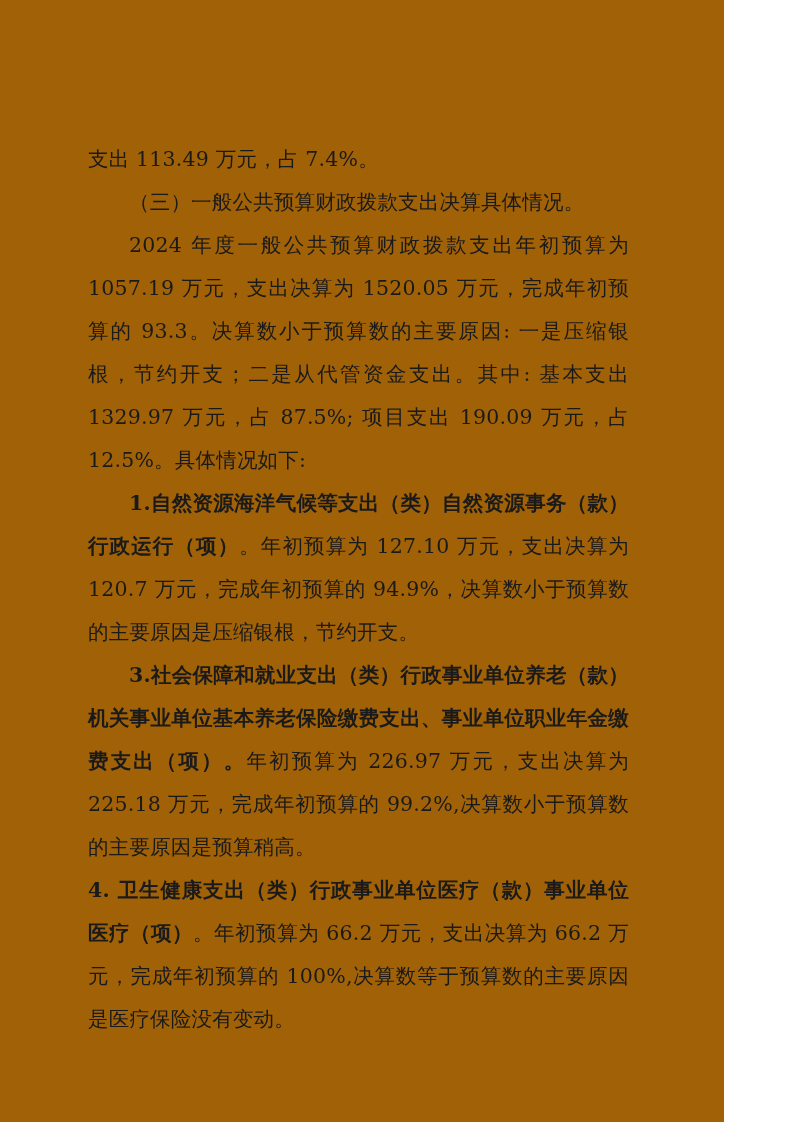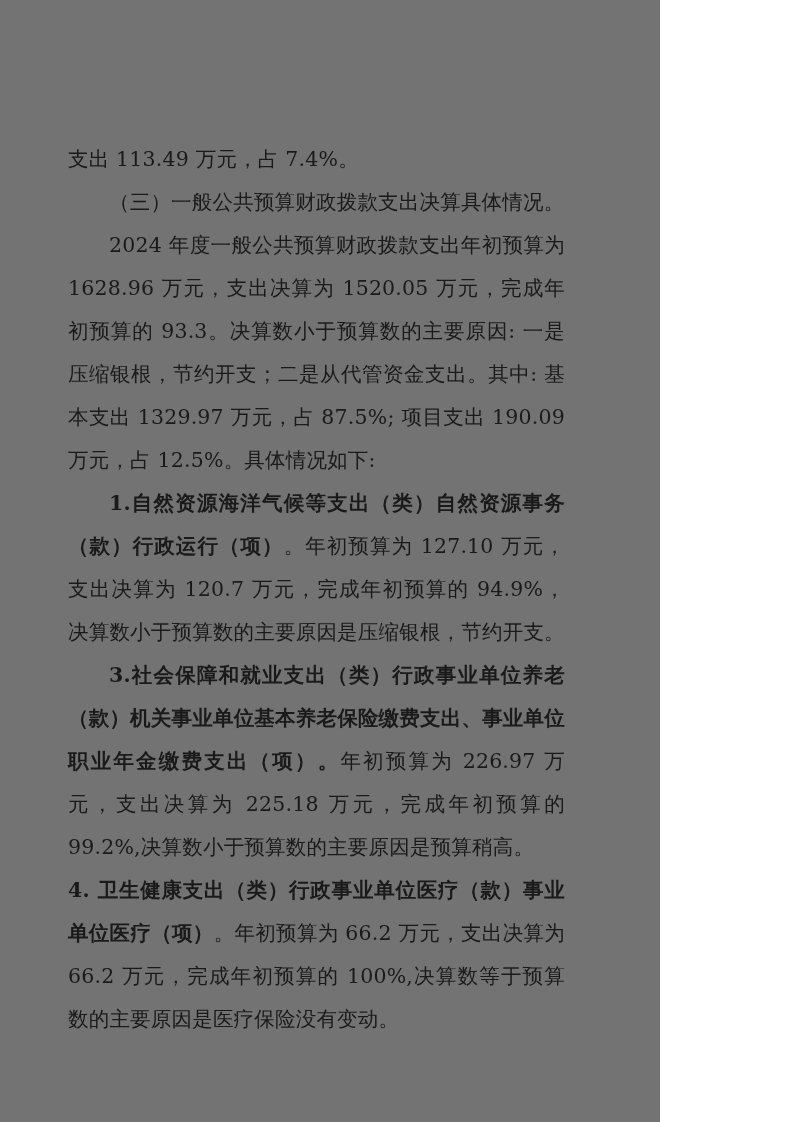--- a/index.html
+++ b/index.html
@@ -9,25 +9,25 @@
   }
   body {
     width: 793px;
     height: 1122px;
     font-family: "DejaVu Serif", "Liberation Serif", serif;
     color: #1a1a1a;
     overflow: hidden;
   }
   .page {
     position: relative;
-    width: 660px;
+    width: 724px;
     height: 1122px;
     box-sizing: border-box;
-    padding: 138px 95px 40px 68px;
-    background: #737373;
+    padding: 138px 95px 40px 88px;
+    background: #a16207;
   }
   .doc-body {
     font-size: 20.5px;
     line-height: 43px;
     text-align: justify;
     text-justify: inter-ideograph;
     letter-spacing: 0.2px;
   }
   p {
     margin: 0;
@@ -46,21 +46,21 @@
 </head>
 <body>
 
 <div class="page">
   <div class="doc-body">
 
     <p class="noindent">支出 113.49 万元，占 7.4%。</p>
 
     <p class="heading">（三）一般公共预算财政拨款支出决算具体情况。</p>
 
-    <p>2024 年度一般公共预算财政拨款支出年初预算为 1628.96 万元，支出决算为 1520.05 万元，完成年初预算的 93.3。决算数小于预算数的主要原因: 一是压缩银根，节约开支；二是从代管资金支出。其中: 基本支出 1329.97 万元，占 87.5%; 项目支出 190.09 万元，占 12.5%。具体情况如下:</p>
+    <p>2024 年度一般公共预算财政拨款支出年初预算为 1057.19 万元，支出决算为 1520.05 万元，完成年初预算的 93.3。决算数小于预算数的主要原因: 一是压缩银根，节约开支；二是从代管资金支出。其中: 基本支出 1329.97 万元，占 87.5%; 项目支出 190.09 万元，占 12.5%。具体情况如下:</p>
 
     <p>
       <span class="bold">1.自然资源海洋气候等支出（类）自然资源事务（款）行政运行（项）</span><span>。年初预算为 127.10 万元，支出决算为 120.7 万元，完成年初预算的 94.9%，决算数小于预算数的主要原因是压缩银根，节约开支。</span>
     </p>
 
 
     <p>
       <span class="bold">3.社会保障和就业支出（类）行政事业单位养老（款）机关事业单位基本养老保险缴费支出、事业单位职业年金缴费支出（项）。</span><span>年初预算为 226.97 万元，支出决算为 225.18 万元，完成年初预算的 99.2%,决算数小于预算数的主要原因是预算稍高。</span>
     </p>
 

